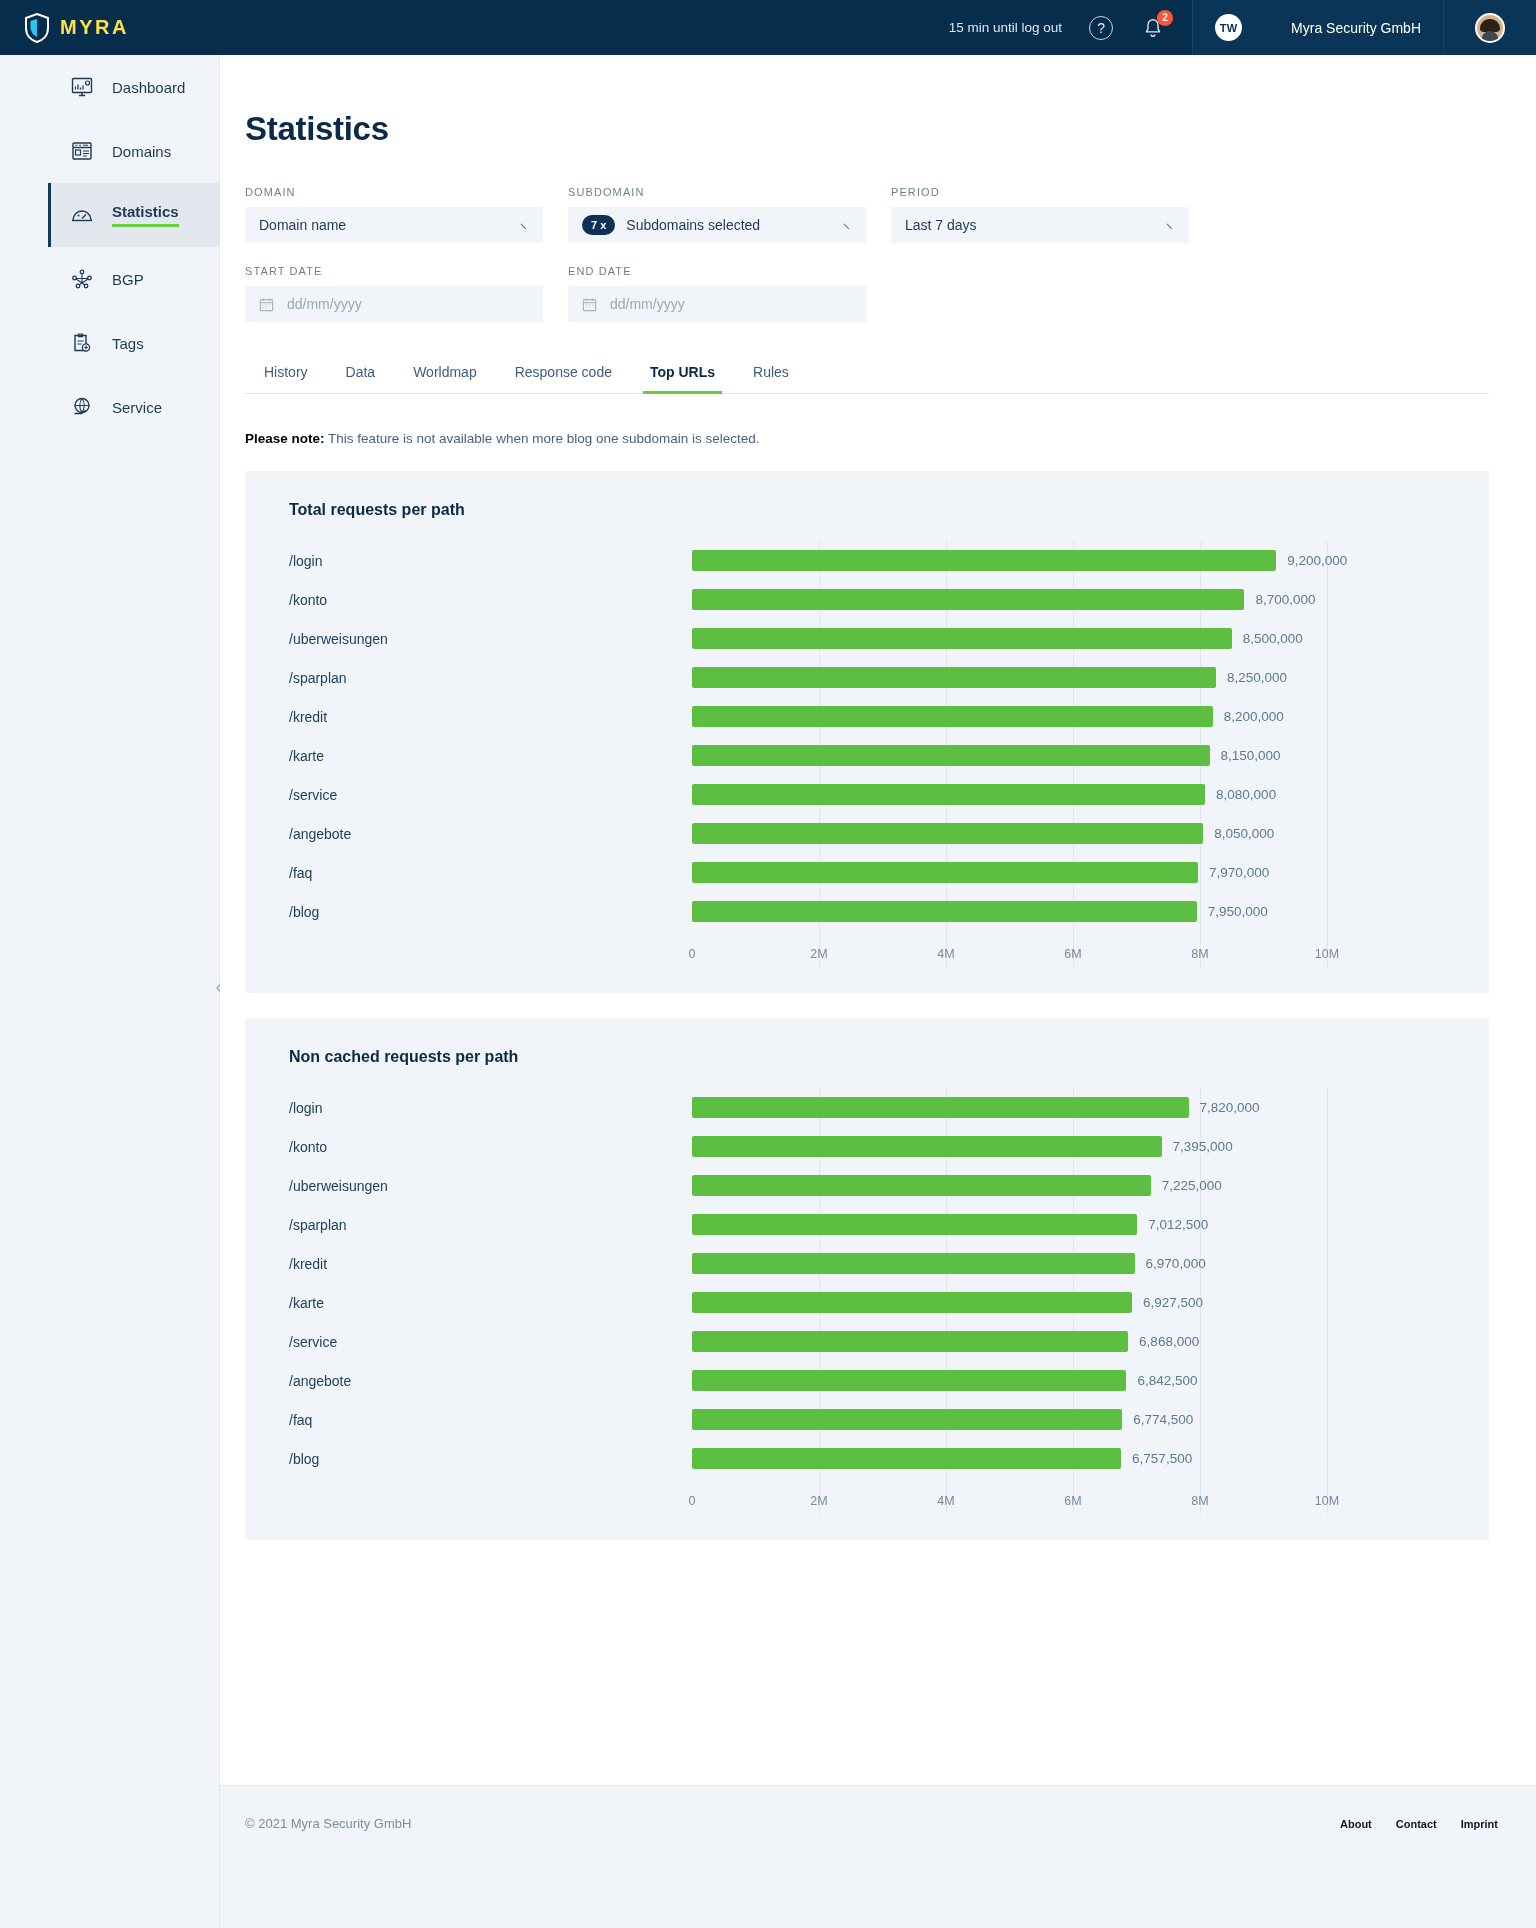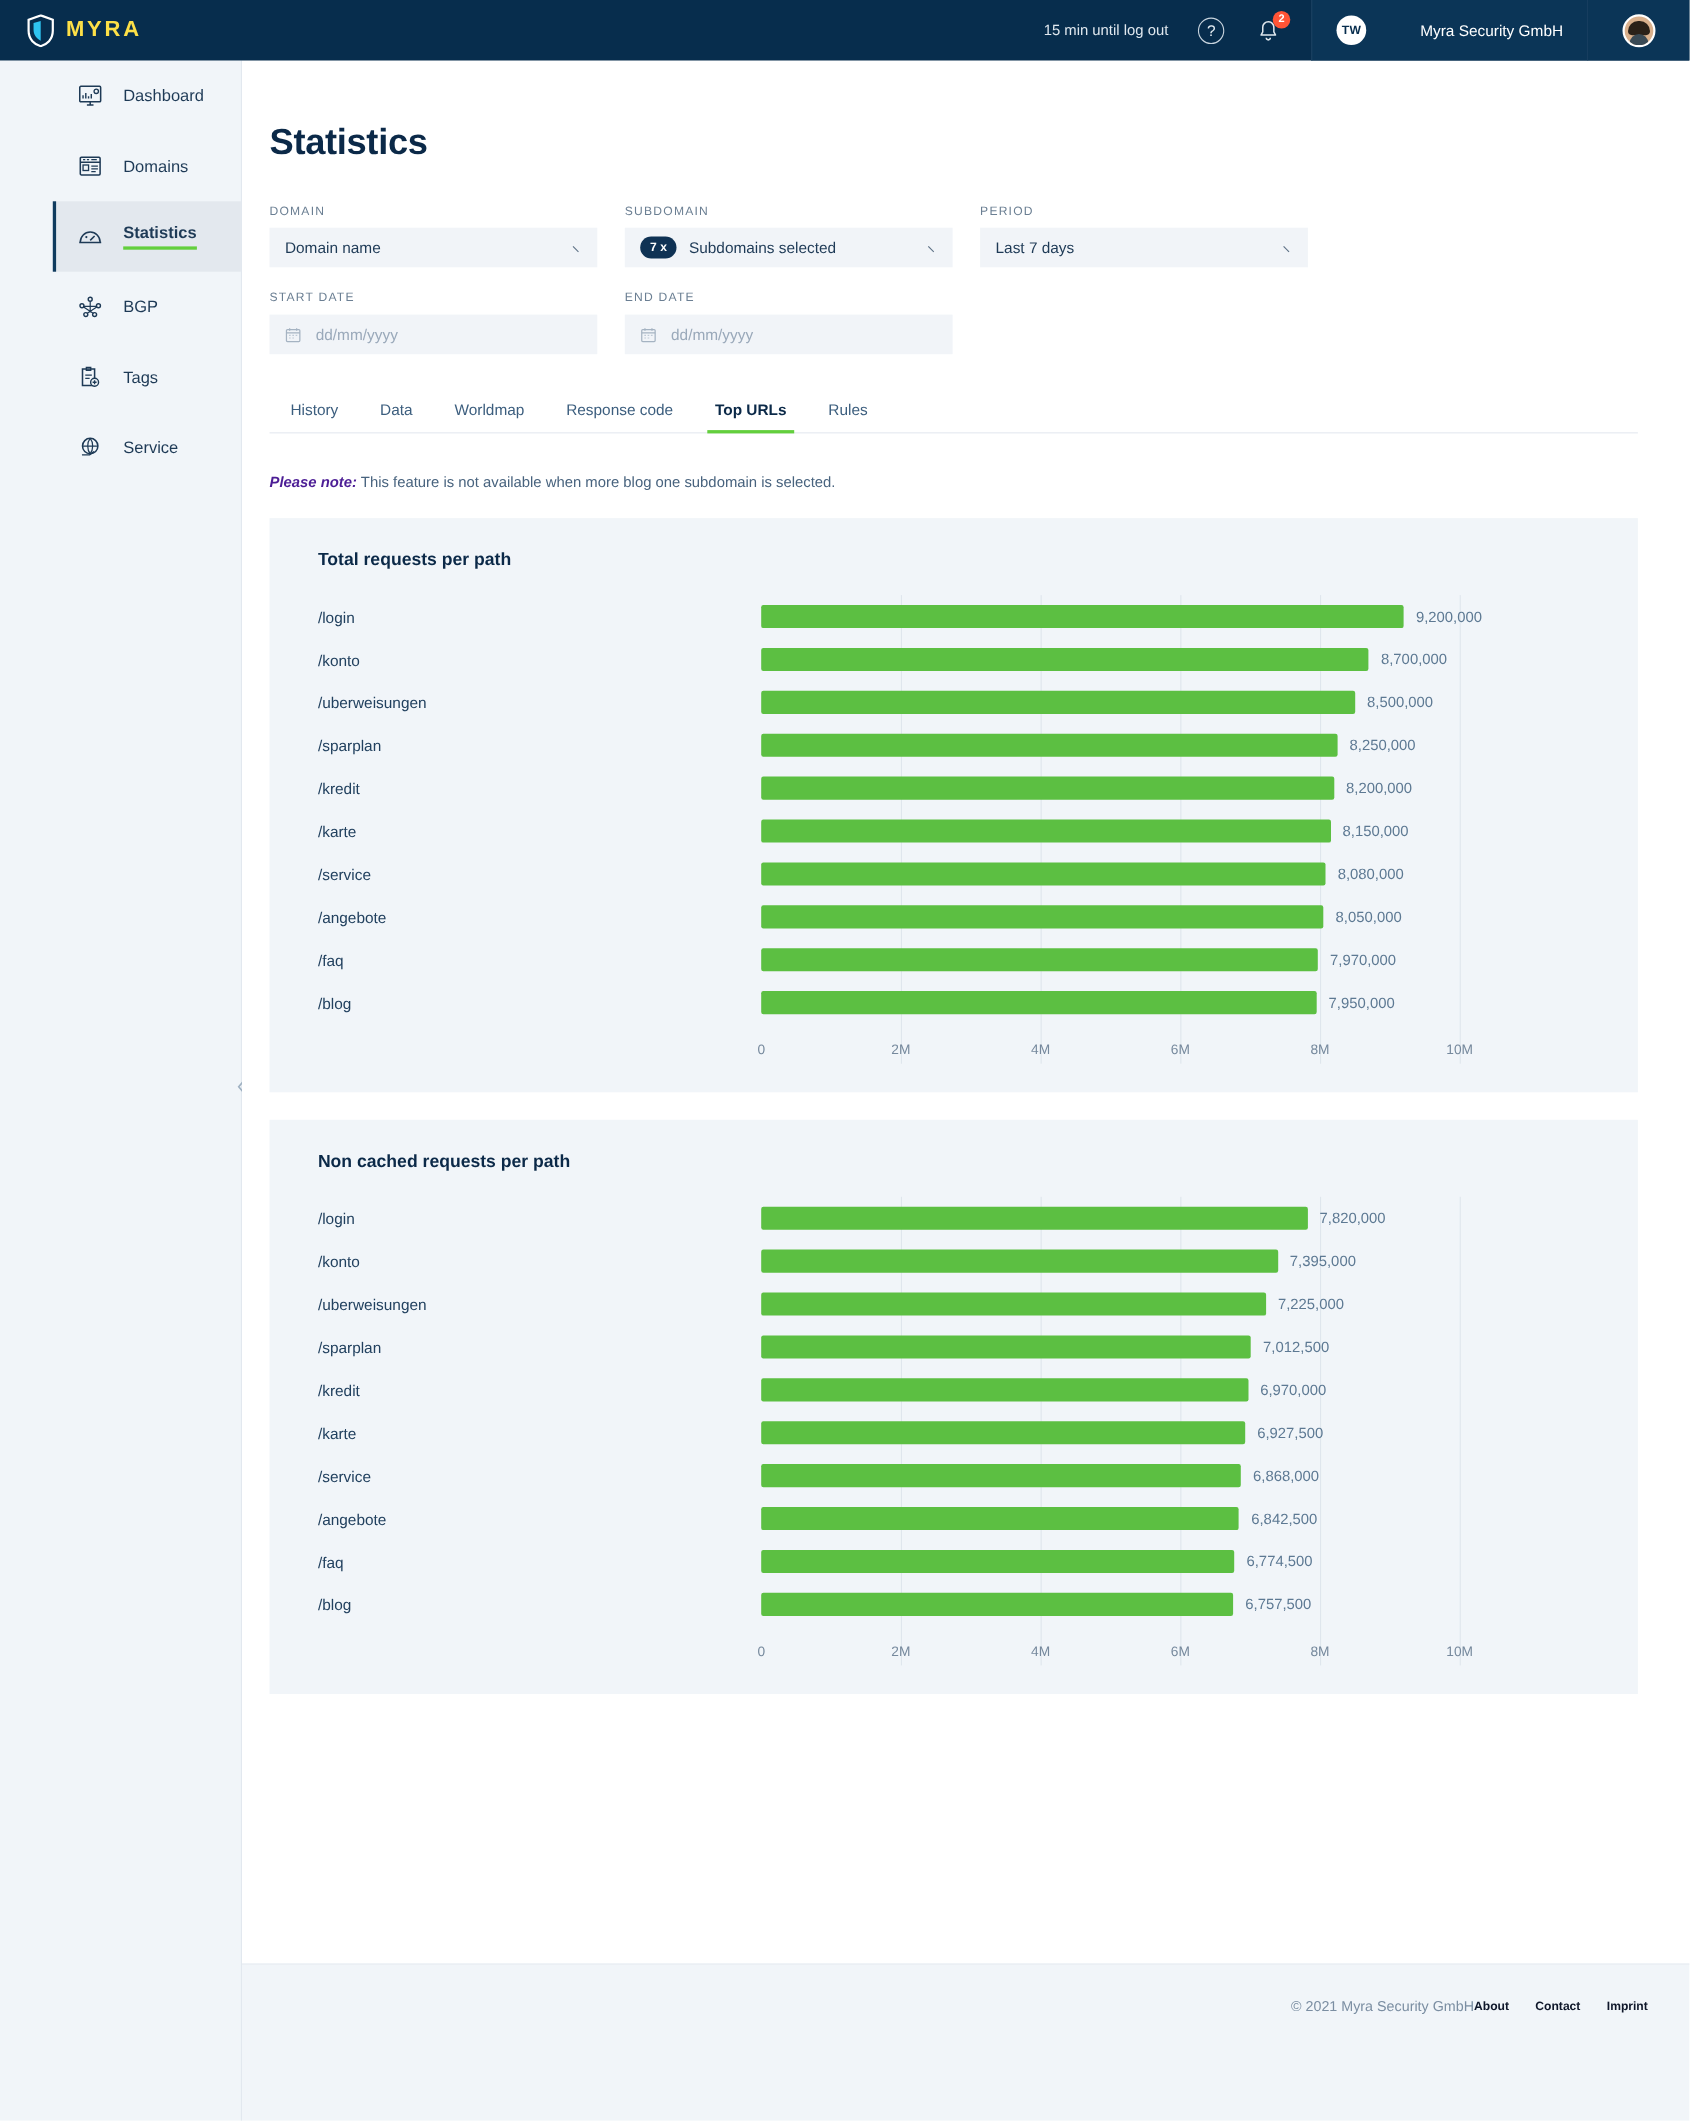--- a/index.html
+++ b/index.html
@@ -182,21 +182,21 @@
   .tab.active { font-weight: 700; color: #0b2948; }
   .tab.active::after {
     content: ""; position: absolute; left: 12px; right: 12px; bottom: -1px;
     height: 3px; background: #63cf3d;
   }
 
   .note {
     margin: 37px 0 0 25px; font-size: 13.5px; color: #4a6customer;
     color: #48637e;
   }
-  .note b { color: #4c1d95; font-weight: 700; font-style: italic; }
+  .note b { color: #000000; font-weight: 700; }
 
   
   .card {
     margin: 25px 0 0 25px; width: 1244px;
     background: #f1f5f9; padding: 30px 22px 26px 22px;
   }
   .card-title {
     font-size: 16px; font-weight: 700; color: #0b2948;
     margin: 0 0 22px 22px;
   }
@@ -238,21 +238,21 @@
   }
 
   
   .footer {
     position: absolute; top: 1785px; left: 220px;
     width: 1316px; height: 143px;
     background: #f1f5f9;
     border-top: 1px solid #e6ebf1;
   }
   .footer-inner {
-    display: flex; align-items: center; justify-content: flex-end;
+    display: flex; align-items: center; justify-content: space-between;
     padding: 30px 38px 0 25px;
   }
   .copyright { font-size: 13px; color: #7b8ea2; }
   .footer-links { display: flex; gap: 24px; }
   .footer-links a {
     font-size: 11px; color: #0f172a; font-weight: 700;
     text-decoration: none; cursor: pointer;
   }
 </style>
 </head>

